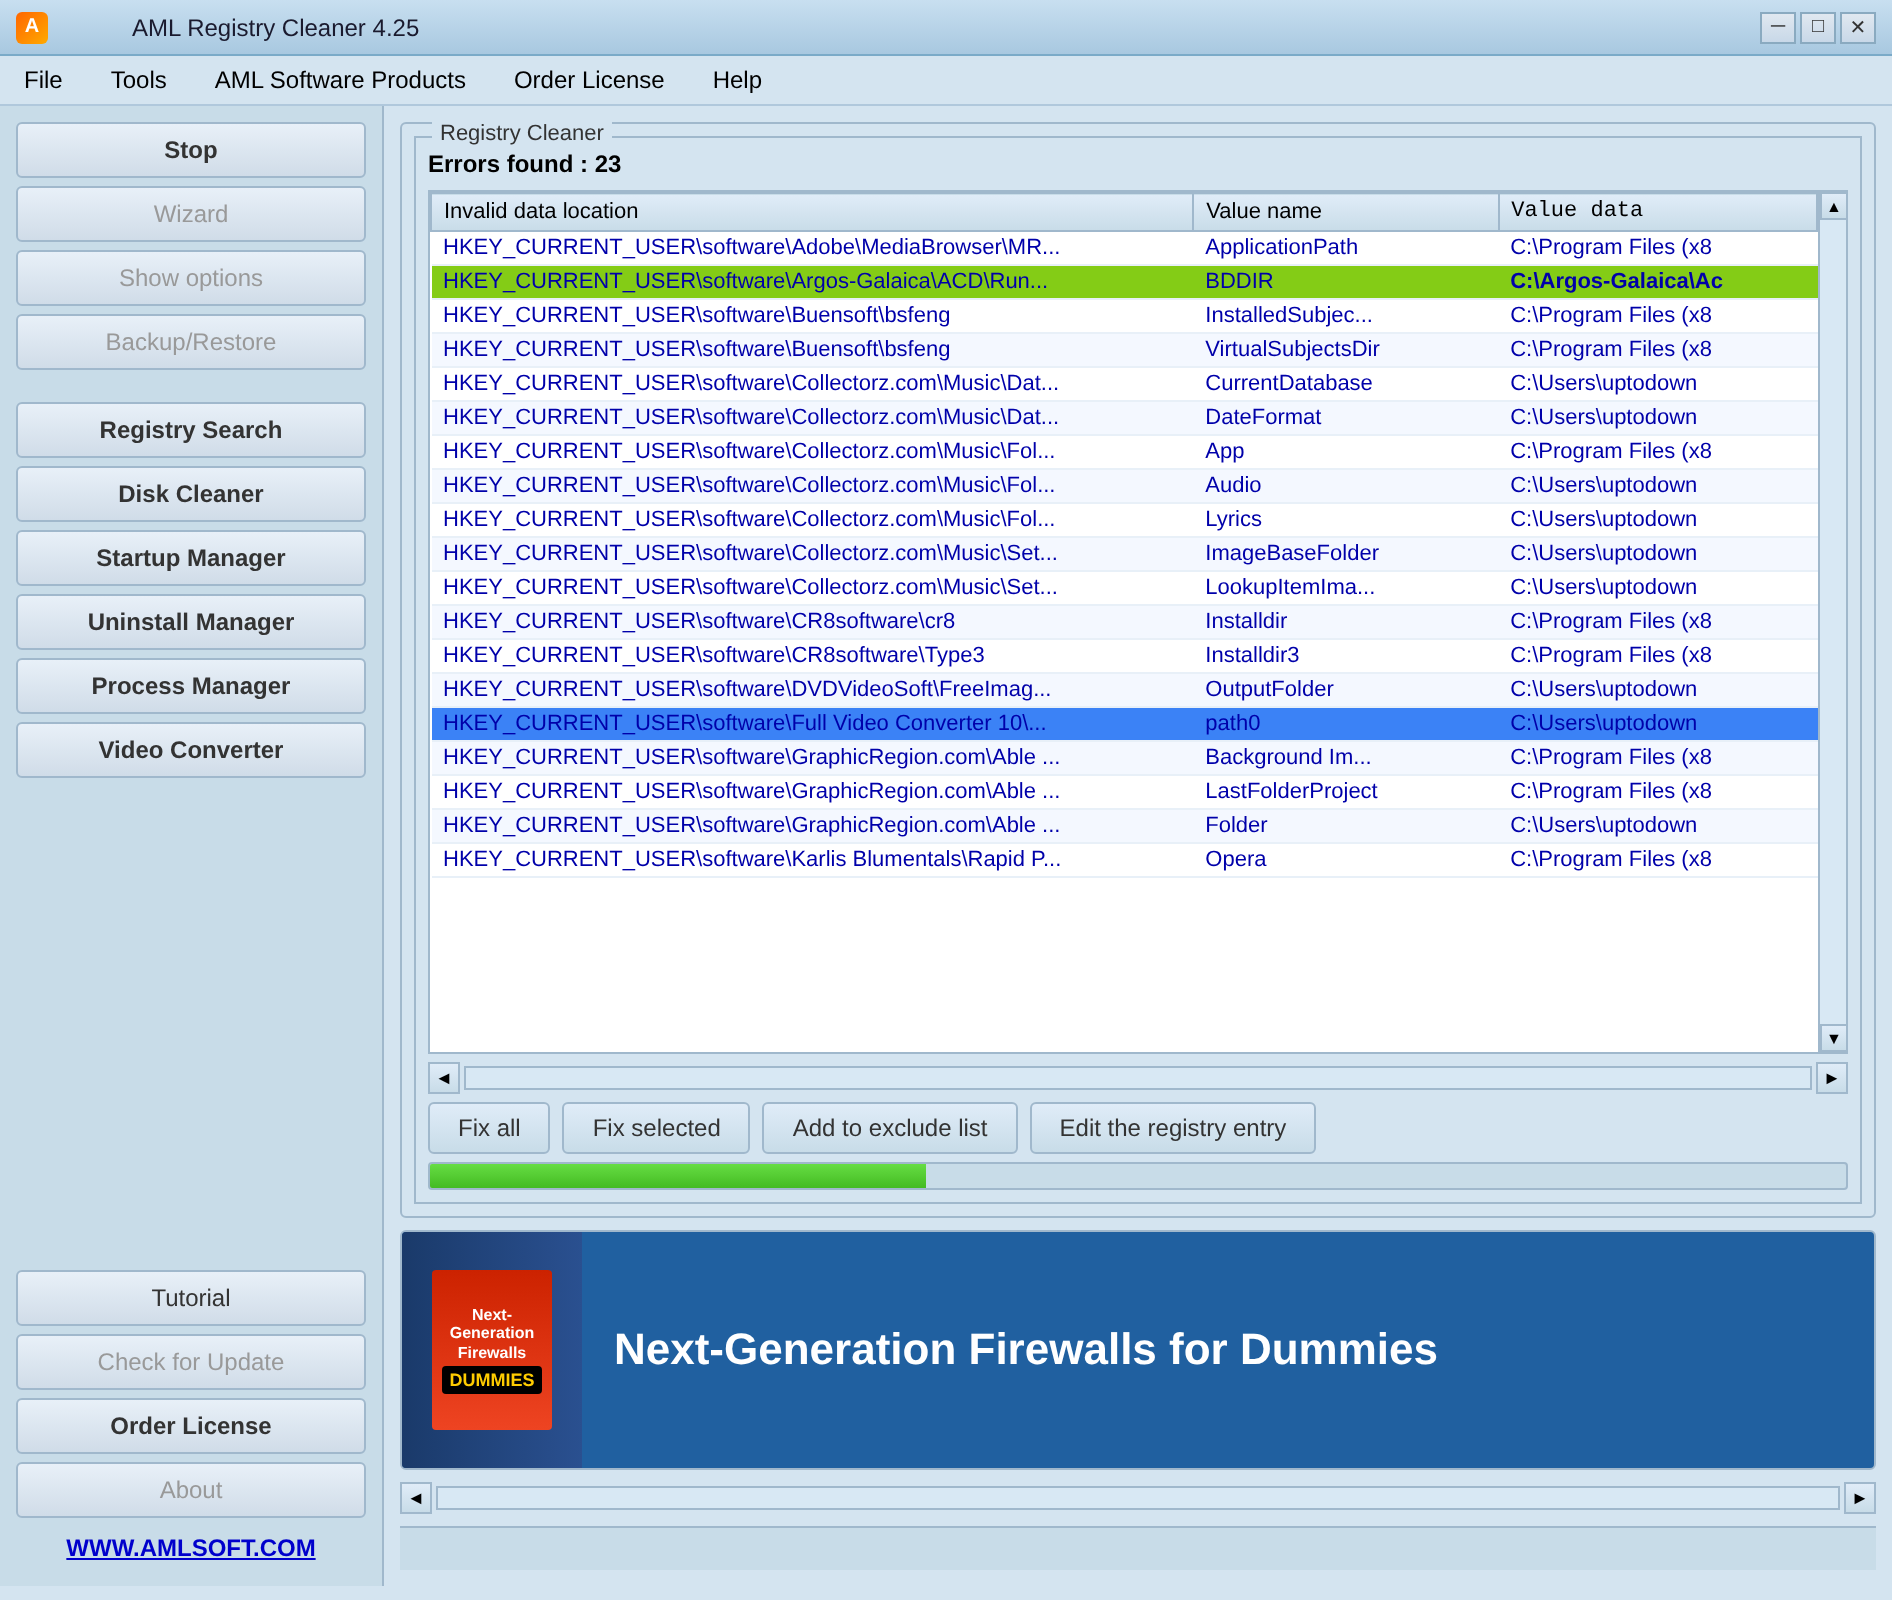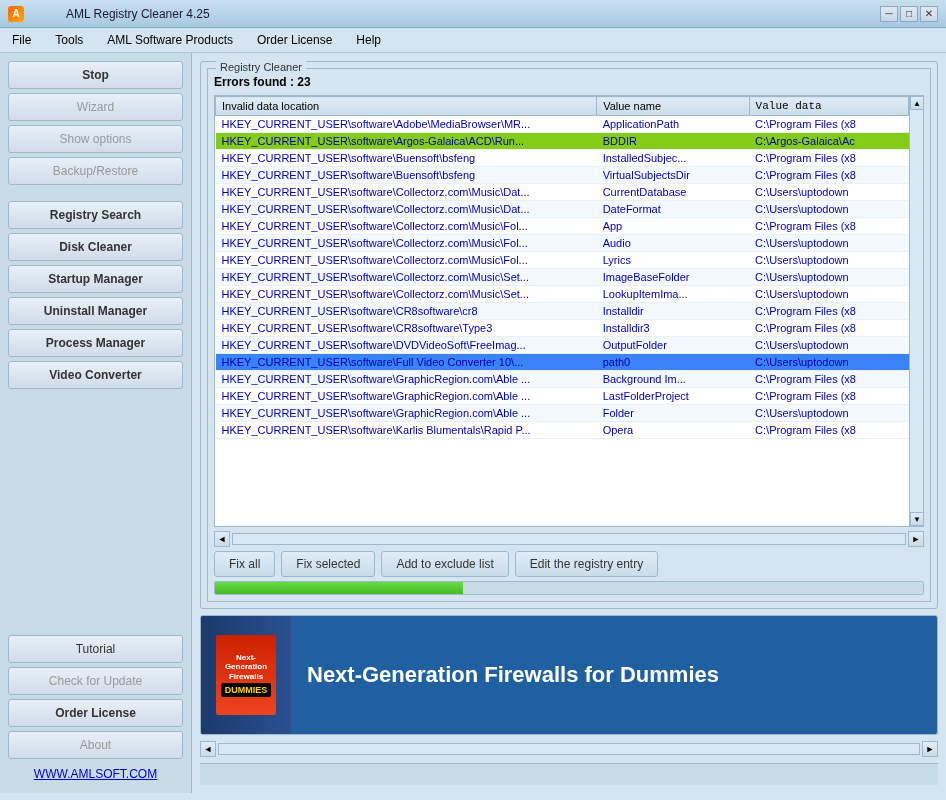--- a/index.html
+++ b/index.html
@@ -84,21 +84,21 @@
     .sidebar-btn.bold {
       font-weight: bold;
     }
     .sidebar-btn.disabled {
       color: #999;
       cursor: default;
     }
     .sidebar-link {
       text-align: center;
       color: #0000cc;
-      font-weight: normal;
+      font-weight: bold;
       font-size: 12px;
       cursor: pointer;
       text-decoration: underline;
       padding: 4px;
     }
     .content-area {
       flex: 1;
       background: #d4e4f0;
       padding: 8px;
       display: flex;
@@ -343,21 +343,21 @@
               </thead>
               <tbody id="table-body">
                   <tr style="background: white;">
                     <td style="max-width: 320px; overflow: hidden; text-overflow: ellipsis; white-space: nowrap;">HKEY_CURRENT_USER\software\Adobe\MediaBrowser\MR...</td>
                     <td style="max-width: 160px; overflow: hidden; text-overflow: ellipsis; white-space: nowrap;">ApplicationPath</td>
                     <td style="max-width: 160px; overflow: hidden; text-overflow: ellipsis; white-space: nowrap;">C:\Program Files (x8</td>
                   </tr>
                   <tr style="background: #84cc16;">
                     <td style="max-width: 320px; overflow: hidden; text-overflow: ellipsis; white-space: nowrap;">HKEY_CURRENT_USER\software\Argos-Galaica\ACD\Run...</td>
                     <td style="max-width: 160px; overflow: hidden; text-overflow: ellipsis; white-space: nowrap;">BDDIR</td>
-                    <td style="max-width: 160px; overflow: hidden; text-overflow: ellipsis; white-space: nowrap;">C:\Argos-Galaica\Ac</td>
+                    <td style="max-width: 160px; overflow: hidden; text-overflow: ellipsis; white-space: nowrap; font-weight: bold;">C:\Argos-Galaica\Ac</td>
                   </tr>
                   <tr style="background: white;">
                     <td style="max-width: 320px; overflow: hidden; text-overflow: ellipsis; white-space: nowrap;">HKEY_CURRENT_USER\software\Buensoft\bsfeng</td>
                     <td style="max-width: 160px; overflow: hidden; text-overflow: ellipsis; white-space: nowrap;">InstalledSubjec...</td>
                     <td style="max-width: 160px; overflow: hidden; text-overflow: ellipsis; white-space: nowrap;">C:\Program Files (x8</td>
                   </tr>
                   <tr style="background: rgb(244, 248, 255);">
                     <td style="max-width: 320px; overflow: hidden; text-overflow: ellipsis; white-space: nowrap;">HKEY_CURRENT_USER\software\Buensoft\bsfeng</td>
                     <td style="max-width: 160px; overflow: hidden; text-overflow: ellipsis; white-space: nowrap;">VirtualSubjectsDir</td>
                     <td style="max-width: 160px; overflow: hidden; text-overflow: ellipsis; white-space: nowrap;">C:\Program Files (x8</td>

